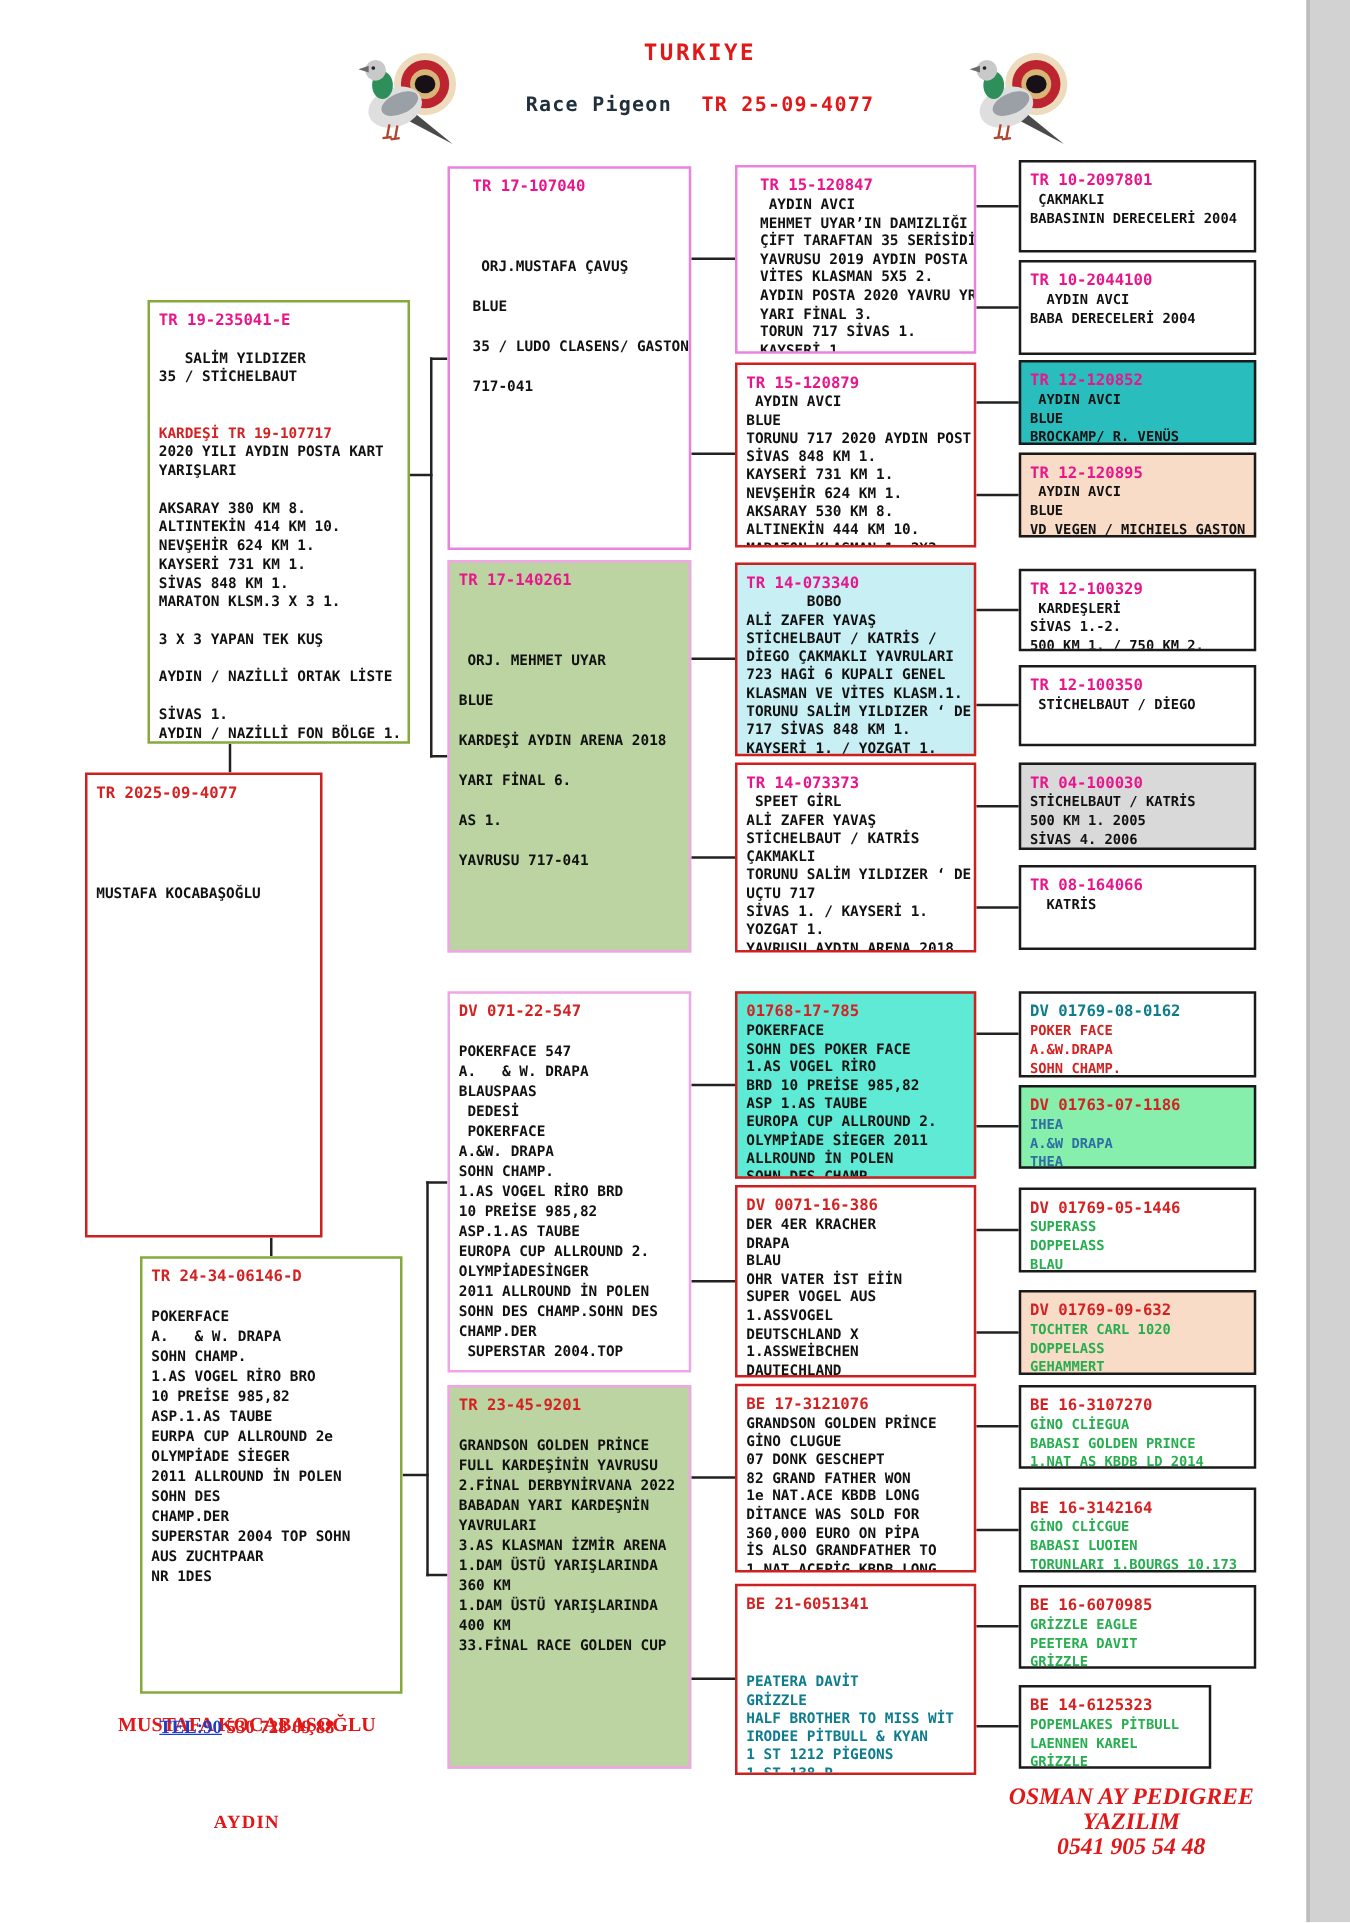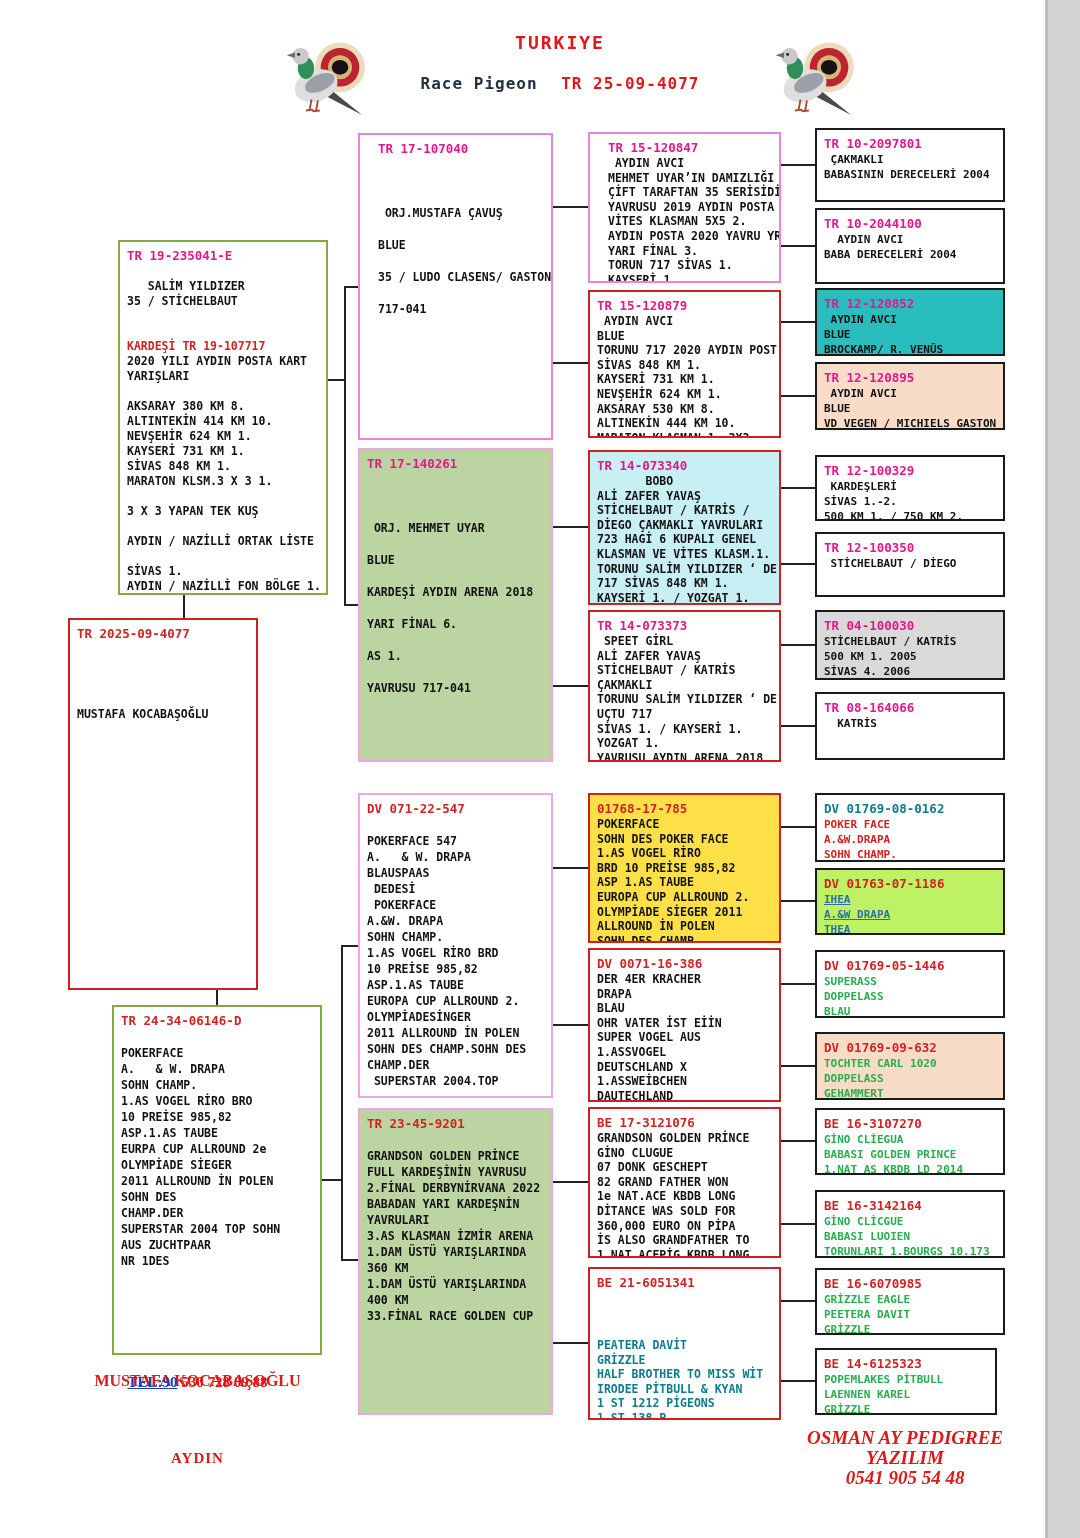--- a/index.html
+++ b/index.html
@@ -27,36 +27,36 @@
   .b-g .bb{font-size:11.5px;}
   .b-g .bb .ln{line-height:14.6px;}
   .b-gg .bb{font-size:11px;}
   .b-gg .bb .ln{line-height:15px;}
 
   .t-mag{color:#e8168c;}
   .t-red{color:#d42222;}
   .t-teal{color:#0d7c8c;}
   .c-teal{color:#0d7c8c;margin-top:47px;}
   .c-red{color:#d42222;}
-  .c-blue{color:#2e6fa3;text-decoration:underline;}
+  .c-blue{color:#2e6fa3;}
   .c-green{color:#27ae4f;}
   .ln.hl{color:#d42222;}
 
   .bd-green{border-color:#86a93e;}
   .bd-red{border-color:#cf2020;}
   .bd-mag{border-color:#ea83dd;padding-left:18px;}
   .bd-pink{border-color:#f0a5e5;}
   .bd-black{border-color:#1a1a1a;}
   .bg-green{background:#bcd4a2;}
   .bg-cyan{background:#c8eff4;}
-  .bg-tan{background:#fde047;}
+  .bg-tan{background:#5eead4;}
   .bg-teal{background:#29bdbd;}
   .bg-peach{background:#f8dcc7;}
   .bg-gray{background:#d9d9d9;}
-  .bg-purple{background:#bef264;}
+  .bg-purple{background:#86efac;}
 
   
   .cl{position:absolute;background:#222;}
 
   
   .ft-owner{position:absolute;left:90px;top:1372px;width:215px;text-align:center;
     font-family:"Liberation Serif", serif;font-weight:bold;font-size:16px;color:#e01818;}
   .ft-tel{position:absolute;left:90px;top:1374px;width:215px;text-align:center;
     font-family:"Liberation Serif", serif;font-weight:bold;font-size:15px;color:#e01818;}
   .ft-tel .tel-label{color:#1b3ec9;text-decoration:underline;}
@@ -498,21 +498,21 @@
       </div>
   </div>
   <div class="box b-gg bd-black" style="left:815px;top:1268px;width:190px;height:67px">
     <div class="bt t-red">BE 16-6070985</div>
     <div class="bb c-green">
         <div class="ln">GRİZZLE EAGLE</div>
         <div class="ln">PEETERA DAVIT</div>
         <div class="ln">GRİZZLE</div>
       </div>
   </div>
-  <div class="box b-gg bd-black" style="left:815px;top:1348px;width:182px;height:67px">
+  <div class="box b-gg bd-black" style="left:815px;top:1348px;width:154px;height:67px">
     <div class="bt t-red">BE 14-6125323</div>
     <div class="bb c-green">
         <div class="ln">POPEMLAKES PİTBULL</div>
         <div class="ln">LAENNEN KAREL</div>
         <div class="ln">GRİZZLE</div>
       </div>
   </div>
 
   <div class="ft-owner">MUSTAFA KOCABAŞOĞLU</div>
   <div class="ft-tel">

